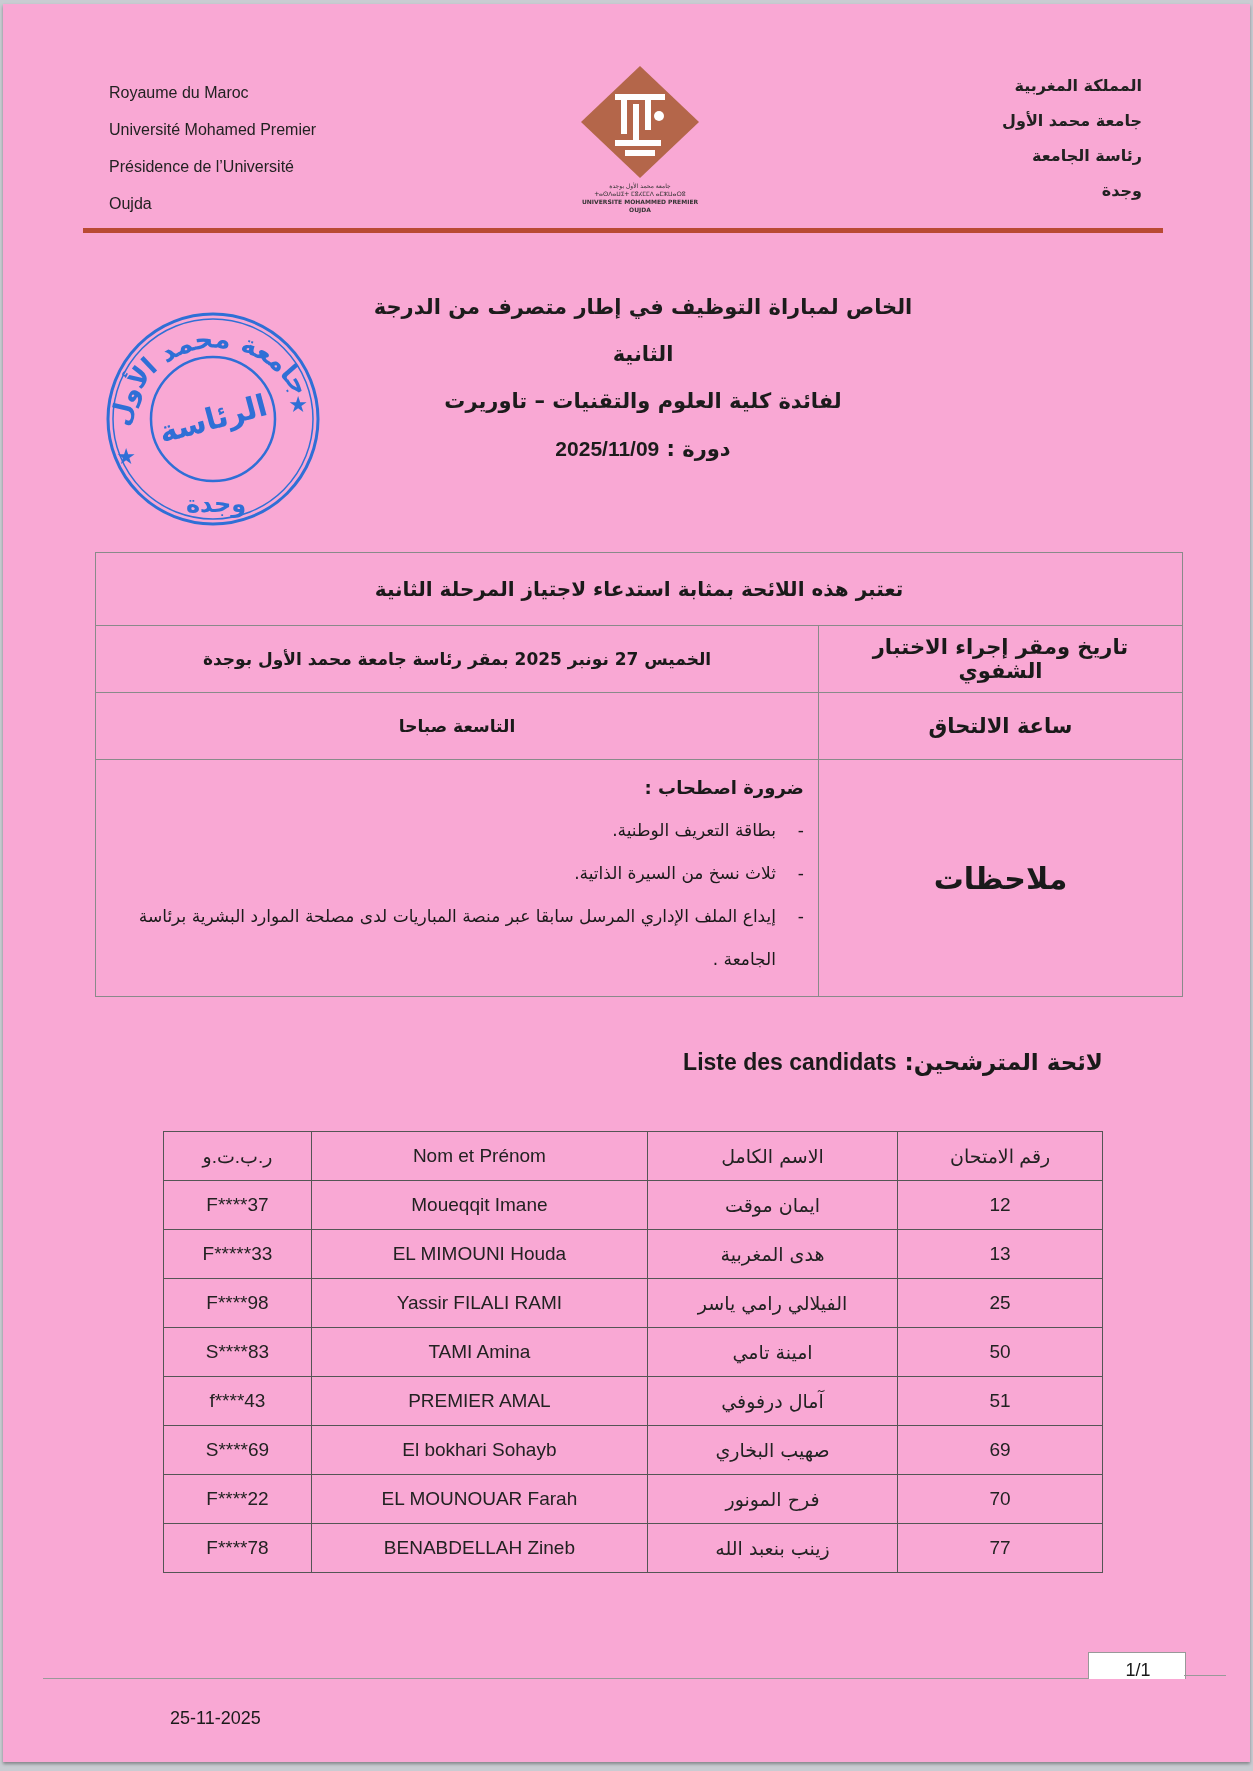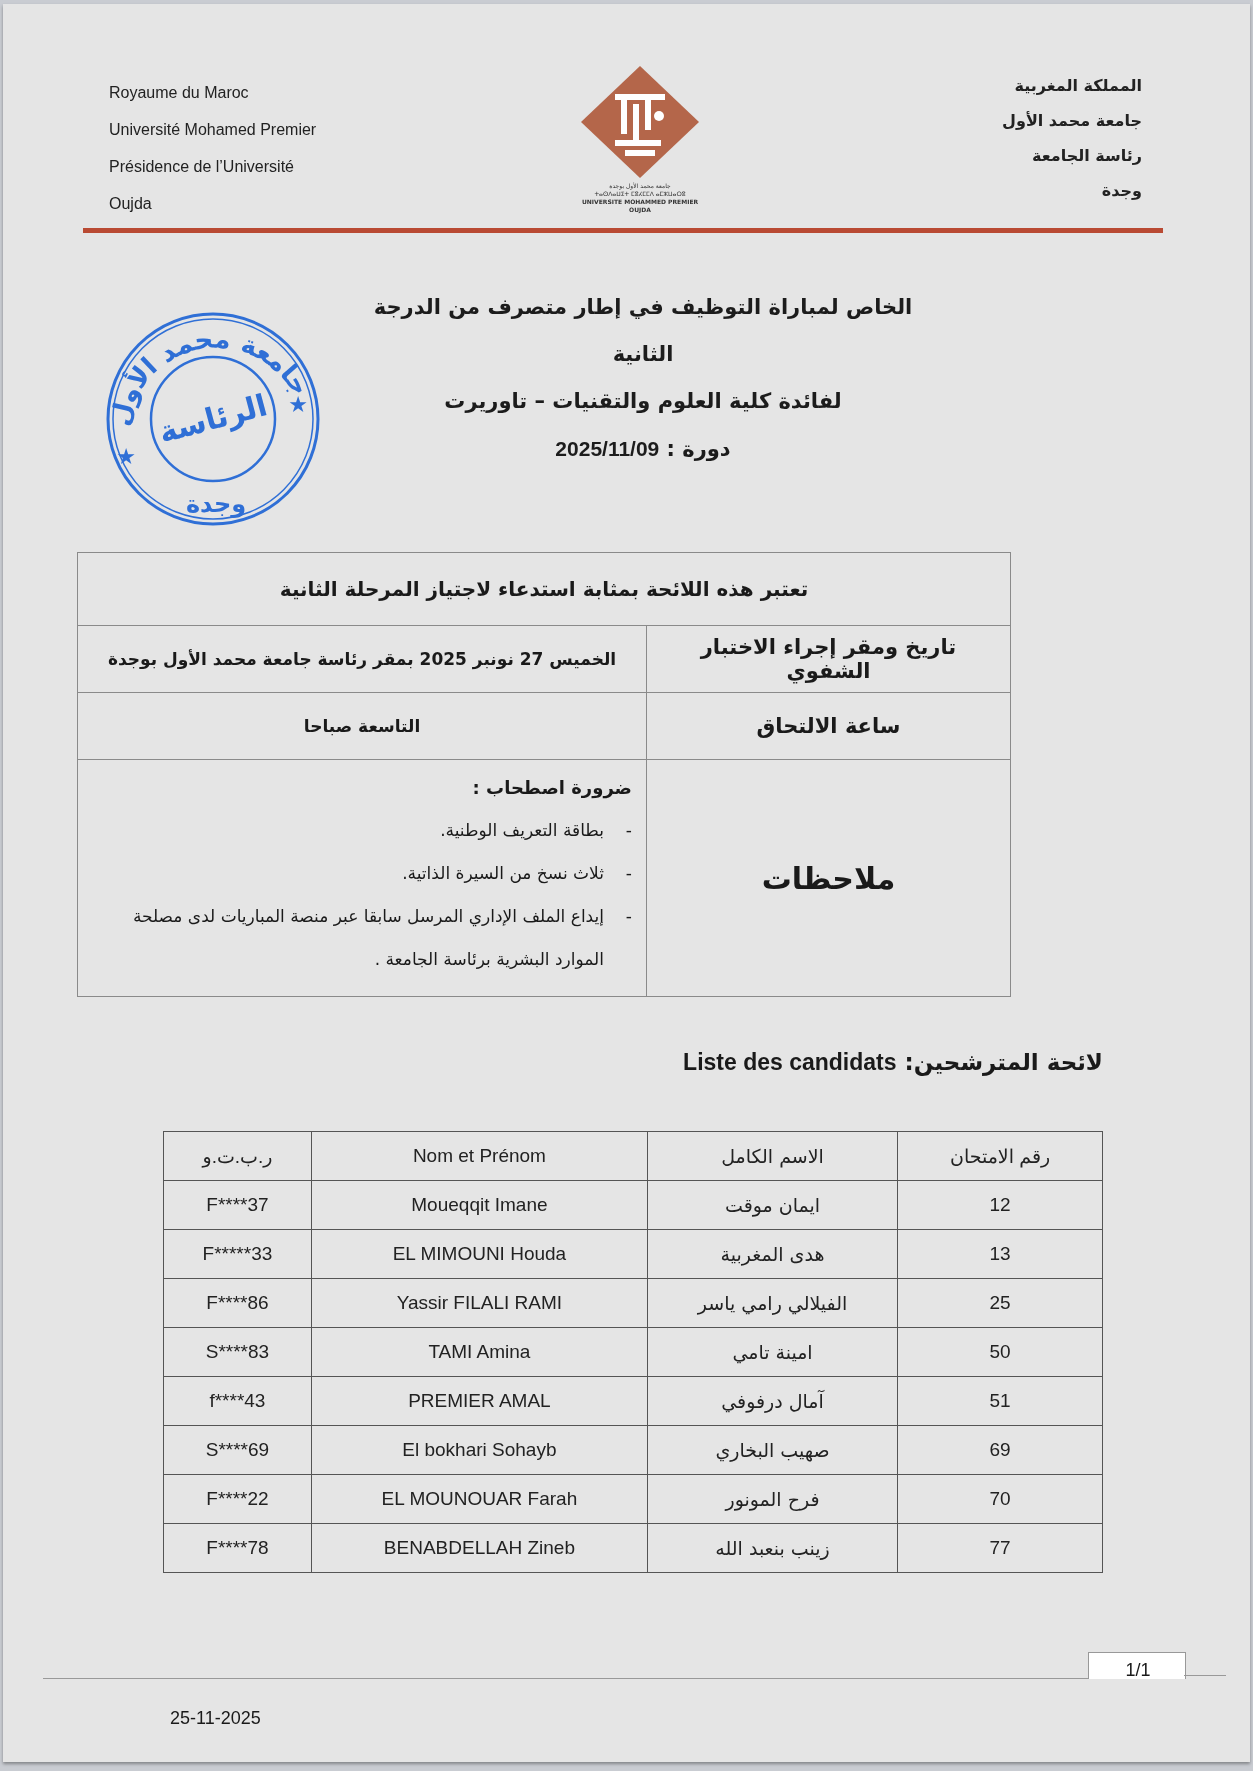--- a/index.html
+++ b/index.html
@@ -7,21 +7,21 @@
       width: 1253px; height: 1771px;
       background: #c9ccd2;
       position: relative;
       overflow: hidden;
       font-family: "DejaVu Sans", sans-serif;
       color: #1a1a1a;
     }
     .page {
       position: absolute; left: 3px; top: 4px;
       width: 1247px; height: 1758px;
-      background: #e5e5e5;
+      background: #f9a8d4;
       box-shadow: 0 2px 3px rgba(0,0,0,0.35);
     }
     
     .hdr-fr {
       position: absolute; left: 106px; top: 70px;
       font-family: "Liberation Sans", sans-serif;
       font-size: 16px; line-height: 37px; color: #222;
     }
     .hdr-fr div { white-space: nowrap; }
     .hdr-ar {
@@ -45,21 +45,21 @@
     .title-block {
       position: absolute; left: 340px; top: 280px; width: 600px;
       text-align: center; direction: rtl;
       font-weight: bold; font-size: 21px; line-height: 47px; color: #1c1c1c;
     }
     .title-block .ltr-part { direction: ltr; unicode-bidi: embed; font-family: "Liberation Sans", sans-serif; }
     
     .stamp { position: absolute; left: 95px; top: 300px; width: 230px; height: 230px; }
     
     table.info {
-      position: absolute; left: 74px; top: 548px; width: 934px;
+      position: absolute; left: 92px; top: 548px; width: 1088px;
       border-collapse: collapse; direction: rtl;
     }
     table.info td {
       border: 1.5px solid #8a8a8a; padding: 0 14px;
     }
     .info-head td { height: 72px; text-align: center; font-weight: bold; font-size: 20px; }
     .info-row td { height: 66px; }
     .info-label { width: 335px; text-align: center; font-weight: bold; font-size: 21px; }
     .info-value { text-align: center; font-weight: bold; font-size: 17px; }
     .notes-label { text-align: center; font-weight: bold; font-size: 30px; }
@@ -225,21 +225,21 @@
         <tr>
           <td class="c-num" style="direction: ltr;">13</td>
           <td class="c-ar">هدى المغربية</td>
           <td class="c-fr" style="direction: ltr;">EL MIMOUNI  Houda</td>
           <td class="c-id" style="direction: ltr;">F*****33</td>
         </tr>
         <tr>
           <td class="c-num" style="direction: ltr;">25</td>
           <td class="c-ar">الفيلالي رامي ياسر</td>
           <td class="c-fr" style="direction: ltr;">Yassir FILALI RAMI</td>
-          <td class="c-id" style="direction: ltr;">F****86</td>
+          <td class="c-id" style="direction: ltr;">F****98</td>
         </tr>
         <tr>
           <td class="c-num" style="direction: ltr;">50</td>
           <td class="c-ar">امينة تامي</td>
           <td class="c-fr" style="direction: ltr;">TAMI Amina</td>
           <td class="c-id" style="direction: ltr;">S****83</td>
         </tr>
         <tr>
           <td class="c-num" style="direction: ltr;">51</td>
           <td class="c-ar">آمال درفوفي</td>

